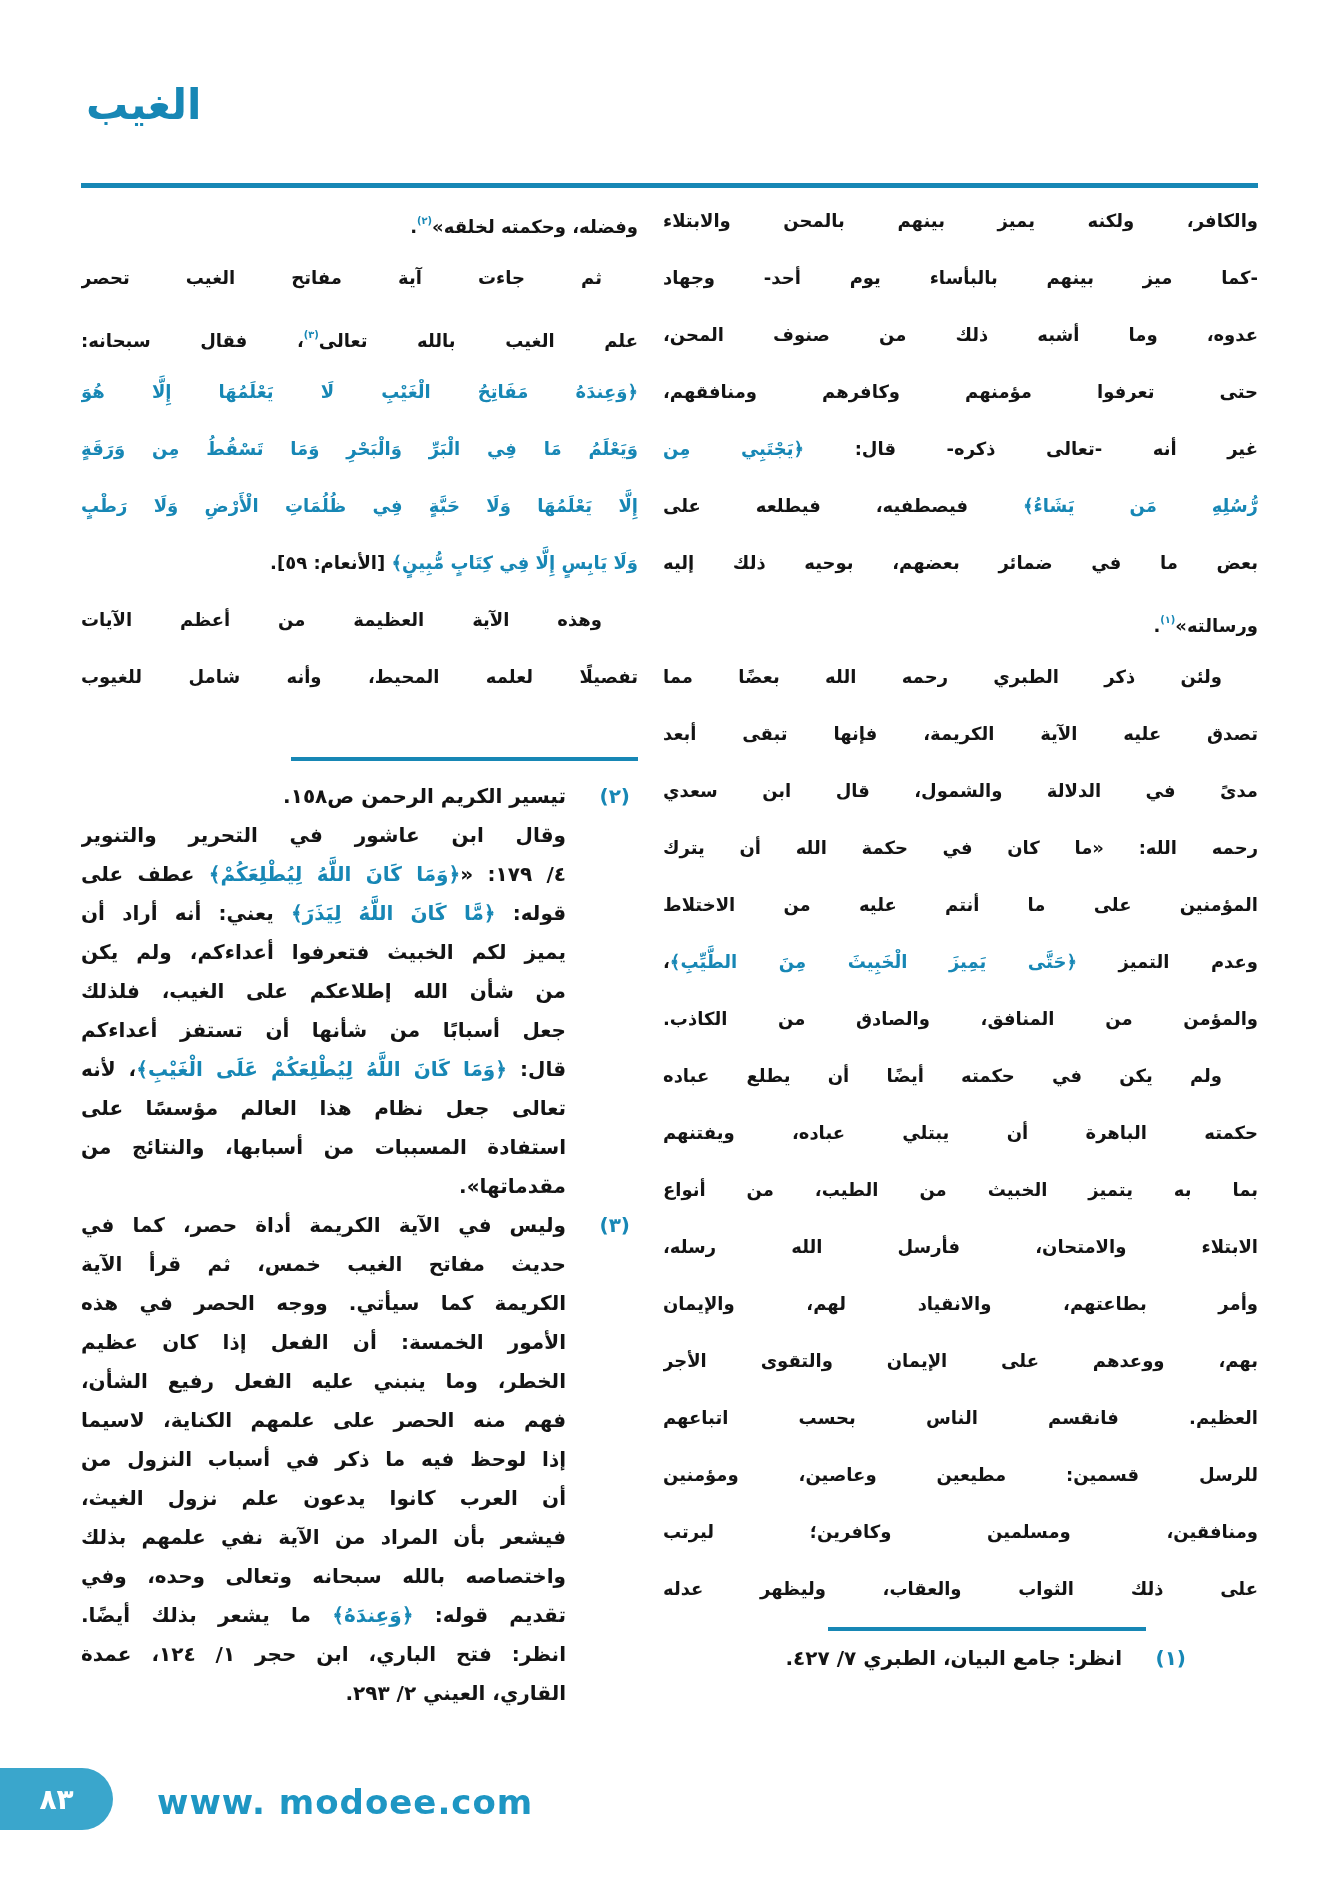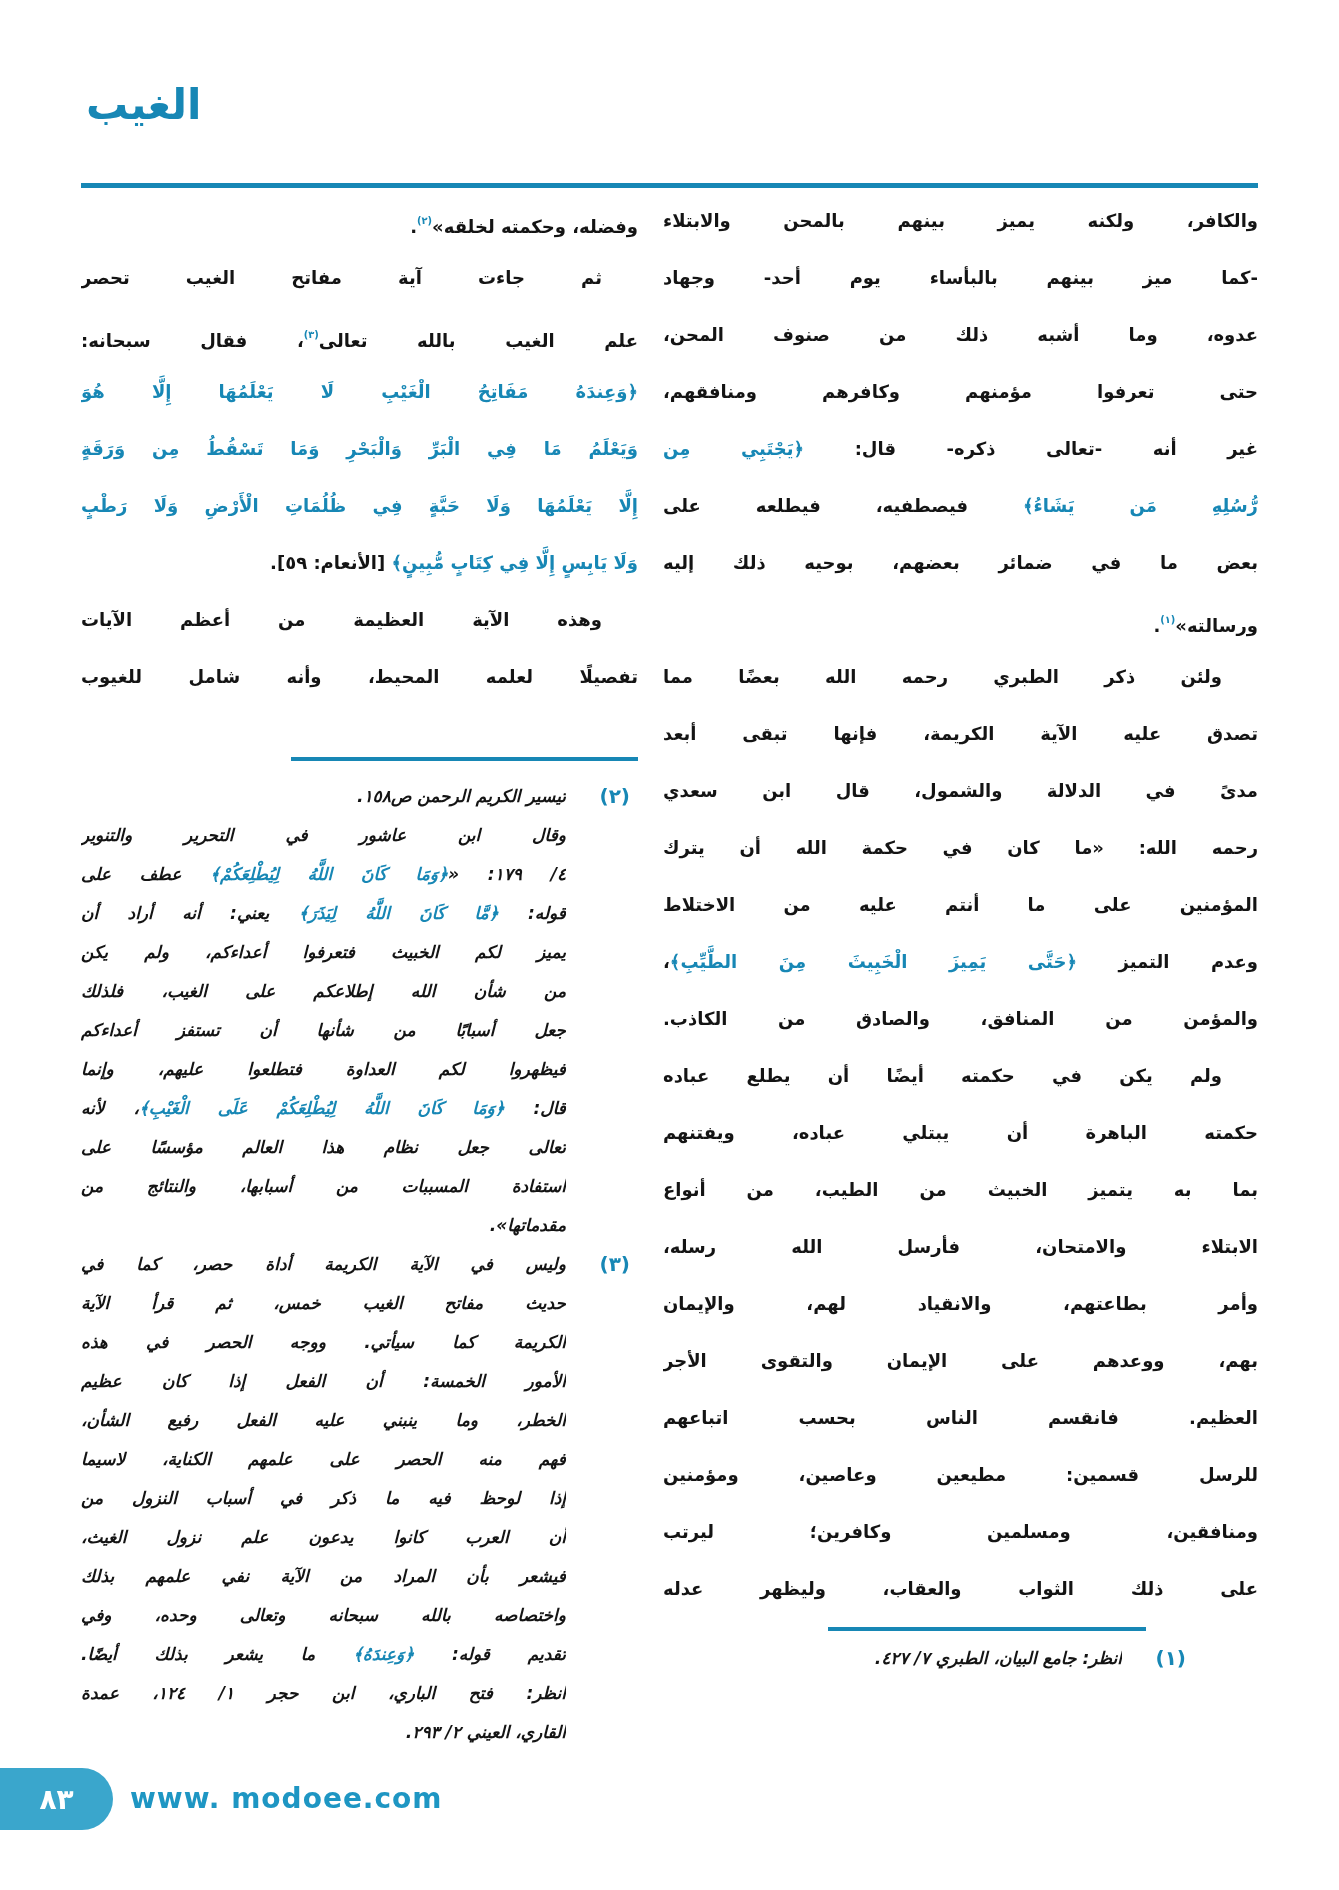--- a/index.html
+++ b/index.html
@@ -38,36 +38,36 @@
   .line.end{text-align:right;text-align-last:auto;}
   .line.ind{padding-right:36px;}
   .plain{color:var(--ink);}
   .quran{color:var(--teal);}
   .fnref{color:var(--teal);font-size:0.55em;vertical-align:9px;letter-spacing:0;}
   
   .fn-rule{height:4px;background:var(--teal);}
   .rule-left{width:347px;margin-top:52px;margin-bottom:16px;}
   .rule-right{width:318px;margin-top:10px;margin-right:112px;margin-bottom:8px;}
   .fn{position:relative;padding-right:72px;}
-  .fn .line{font-size:17px;font-weight:bold;height:39px;line-height:39px;font-style:italic;}
+  .fn .line{font-size:20px;font-weight:bold;height:39px;line-height:39px;}
   .fn-marker{
     position:absolute;right:8px;top:0;height:39px;line-height:39px;
     font-size:20px;font-weight:bold;color:var(--teal);
   }
   .fn-right-block{width:420px;margin-right:64px;}
   
   .page-pill{
     position:absolute;left:0;top:1768px;width:113px;height:62px;
     background:var(--pill);border-radius:0 31px 31px 0;
     display:flex;align-items:center;justify-content:center;
     color:#ffffff;font-size:28px;font-weight:bold;
   }
   .site-url{
-    position:absolute;left:130px;top:1782px;direction:ltr;
-    color:var(--url);font-size:28px;font-weight:bold;letter-spacing:1px;
+    position:absolute;left:157px;top:1782px;direction:ltr;
+    color:var(--url);font-size:34px;font-weight:bold;letter-spacing:1px;
   }
 </style>
 </head>
 <body>
 
 <div class="page">
 
   <div class="page-title">الغيب</div>
   <div class="header-rule"></div>
 
@@ -126,21 +126,20 @@
       <div id="fn-left">
           <div class="fn">
             <span class="fn-marker">(٢)</span>
             <div class="line end"><span class="plain">تيسير الكريم الرحمن ص١٥٨.</span></div>
             <div class="line"><span class="plain">وقال ابن عاشور في التحرير والتنوير</span></div>
             <div class="line"><span class="plain">٤/ ١٧٩: «</span><span class="quran">﴿وَمَا كَانَ اللَّهُ لِيُطْلِعَكُمْ﴾</span><span class="plain"> عطف على</span></div>
             <div class="line"><span class="plain">قوله: </span><span class="quran">﴿مَّا كَانَ اللَّهُ لِيَذَرَ﴾</span><span class="plain"> يعني: أنه أراد أن</span></div>
             <div class="line"><span class="plain">يميز لكم الخبيث فتعرفوا أعداءكم، ولم يكن</span></div>
             <div class="line"><span class="plain">من شأن الله إطلاعكم على الغيب، فلذلك</span></div>
             <div class="line"><span class="plain">جعل أسبابًا من شأنها أن تستفز أعداءكم</span></div>
-            <div class="line"><span class="plain">فيظهروا لكم العداوة فتطلعوا عليهم، وإنما</span></div>
             <div class="line"><span class="plain">قال: </span><span class="quran">﴿وَمَا كَانَ اللَّهُ لِيُطْلِعَكُمْ عَلَى الْغَيْبِ﴾</span><span class="plain">، لأنه</span></div>
             <div class="line"><span class="plain">تعالى جعل نظام هذا العالم مؤسسًا على</span></div>
             <div class="line"><span class="plain">استفادة المسببات من أسبابها، والنتائج من</span></div>
             <div class="line end"><span class="plain">مقدماتها».</span></div>
           </div>
           <div class="fn">
             <span class="fn-marker">(٣)</span>
             <div class="line"><span class="plain">وليس في الآية الكريمة أداة حصر، كما في</span></div>
             <div class="line"><span class="plain">حديث مفاتح الغيب خمس، ثم قرأ الآية</span></div>
             <div class="line"><span class="plain">الكريمة كما سيأتي. ووجه الحصر في هذه</span></div>

